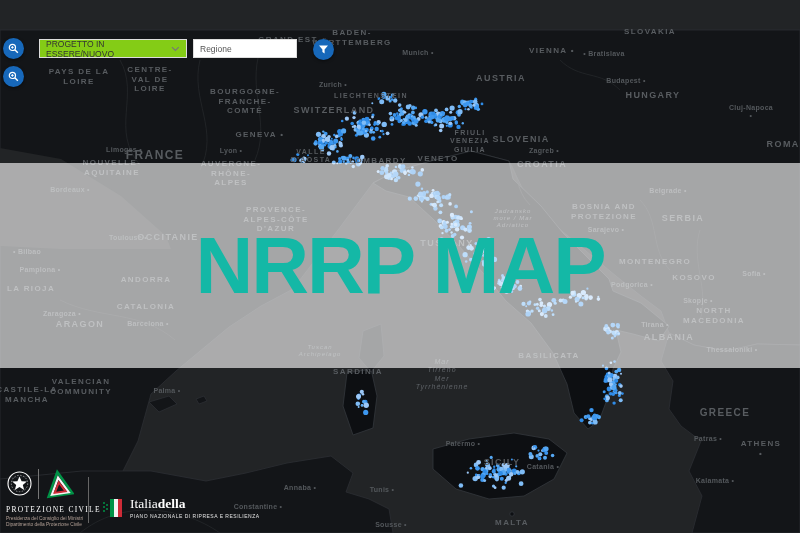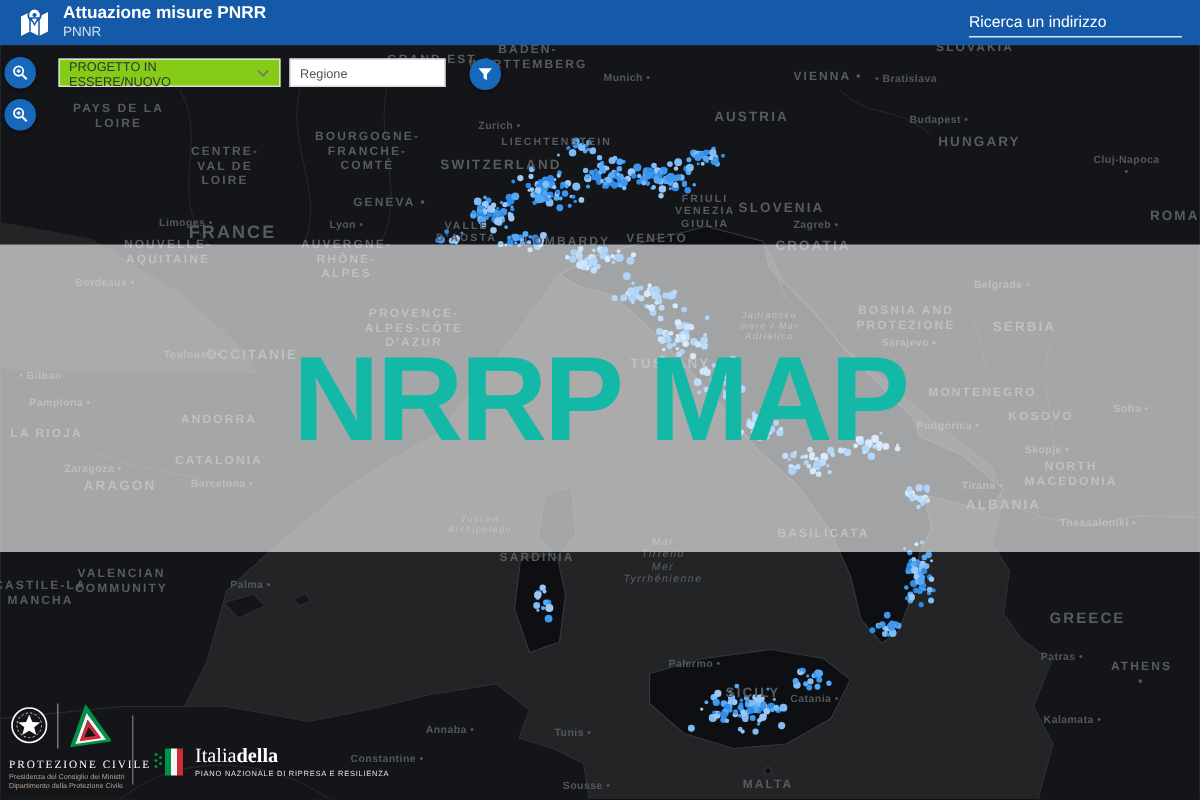--- a/index.html
+++ b/index.html
@@ -825,21 +825,21 @@
   <div class="labels">
       <div class="map-label region" style="left: 288px; top: 40px; font-size: 8px;">GRAND EST</div>
       <div class="map-label region" style="left: 352px; top: 38px; font-size: 8px;">BADEN-
 WÜRTTEMBERG</div>
       <div class="map-label city" style="left: 418px; top: 53px; font-size: 7px;">Munich •</div>
       <div class="map-label region" style="left: 552px; top: 51px; font-size: 8px;">VIENNA •</div>
       <div class="map-label city" style="left: 604px; top: 54px; font-size: 7px;">• Bratislava</div>
       <div class="map-label region" style="left: 650px; top: 32px; font-size: 8px;">SLOVAKIA</div>
       <div class="map-label region" style="left: 79px; top: 77px; font-size: 8px;">PAYS DE LA
 LOIRE</div>
-      <div class="map-label region" style="left: 150px; top: 79px; font-size: 8px; margin-top: 32px;">CENTRE-
+      <div class="map-label region" style="left: 150px; top: 79px; font-size: 8px;">CENTRE-
 VAL DE
 LOIRE</div>
       <div class="map-label region" style="left: 245px; top: 101px; font-size: 8px;">BOURGOGNE-
 FRANCHE-
 COMTÉ</div>
       <div class="map-label region" style="left: 155px; top: 119px; font-size: 12px; margin-top: 36px;">FRANCE</div>
       <div class="map-label region" style="left: 260px; top: 135px; font-size: 8px;">GENEVA •</div>
       <div class="map-label city" style="left: 333px; top: 85px; font-size: 7px;">Zurich •</div>
       <div class="map-label region" style="left: 501px; top: 78px; font-size: 9px;">AUSTRIA</div>
       <div class="map-label region" style="left: 371px; top: 96px; font-size: 7px;">LIECHTENSTEIN</div>
@@ -921,36 +921,20 @@
       <div class="map-label city" style="left: 258px; top: 507px; font-size: 7px;">Constantine •</div>
       <div class="map-label region" style="left: 725px; top: 413px; font-size: 10px;">GREECE</div>
       <div class="map-label city" style="left: 708px; top: 439px; font-size: 7px;">Patras •</div>
       <div class="map-label region" style="left: 761px; top: 449px; font-size: 8px;">ATHENS •</div>
       <div class="map-label city" style="left: 715px; top: 481px; font-size: 7px;">Kalamata •</div>
     </div>
 
   <div class="band"></div>
   <div class="wm">NRRP MAP</div>
 
-  <div class="topbar">
-    <svg class="logo-ic" width="22" height="22" viewBox="0 0 22 22">
-      <path d="M2,7 L8,4 L14,7 L20,4 L20,17 L14,20 L8,17 L2,20 Z" fill="#fff"></path>
-      <path d="M8,4 L8,17 M14,7 L14,20" stroke="#155aa8" stroke-width="1"></path>
-      <circle cx="11" cy="6" r="4.2" fill="#fff" stroke="#155aa8" stroke-width="1.2"></circle>
-      <path d="M11,12.5 L8.5,8 L13.5,8 Z" fill="#fff" stroke="#155aa8" stroke-width="1"></path>
-      <circle cx="11" cy="6" r="1.4" fill="#155aa8"></circle>
-    </svg>
-    <div>
-      <div class="t1">Attuazione misure PNRR</div>
-      <div class="t2">PNNR</div>
-    </div>
-    <div class="addr">
-      <input type="text" placeholder="Ricerca un indirizzo" style="">
-    </div>
-  </div>
 
   <button class="circle-btn btn-zoom-top">
     <svg width="11" height="11" viewBox="0 0 11 11">
       <circle cx="4.4" cy="4.4" r="3.1" stroke="#fff" stroke-width="1.2" fill="none"></circle>
       <line x1="4.4" y1="3.1" x2="4.4" y2="5.7" stroke="#fff" stroke-width="1"></line>
       <line x1="3.1" y1="4.4" x2="5.7" y2="4.4" stroke="#fff" stroke-width="1"></line>
       <line x1="6.8" y1="6.8" x2="9.8" y2="9.8" stroke="#fff" stroke-width="1.4"></line>
     </svg>
   </button>
   <button class="circle-btn btn-zoom-bottom">

